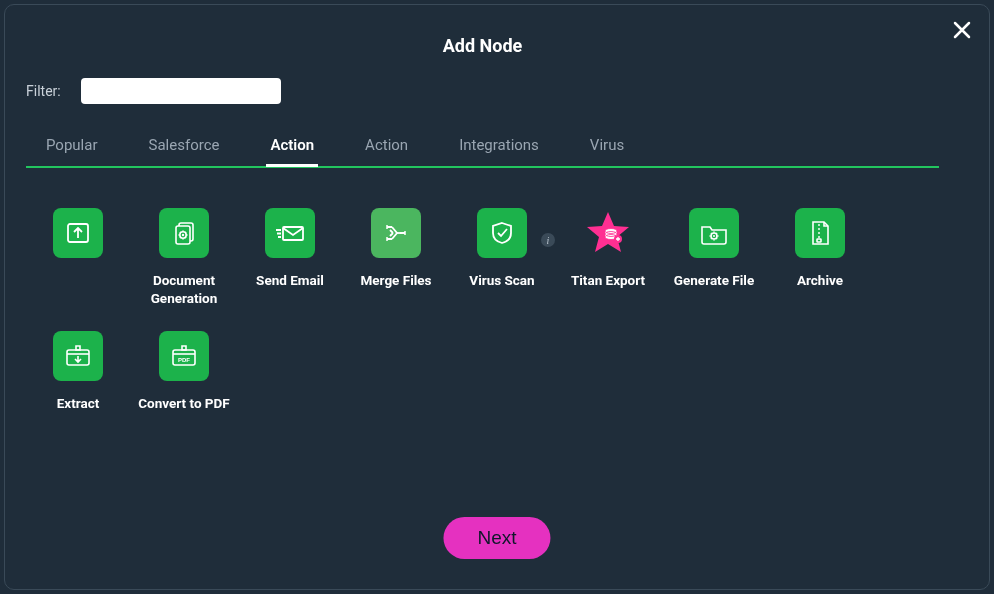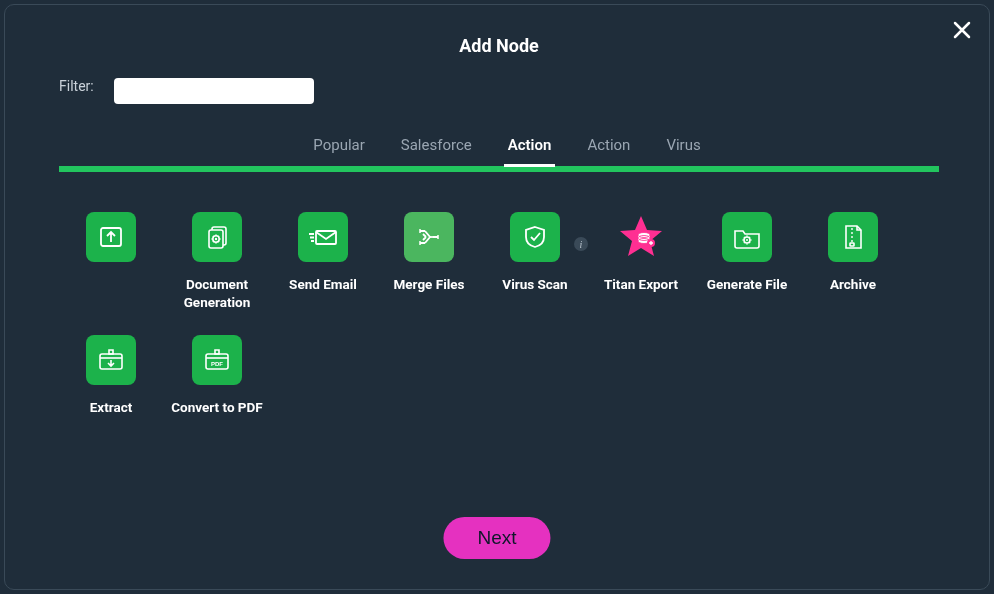--- a/index.html
+++ b/index.html
@@ -11,62 +11,61 @@
     overflow: hidden;
     color: #fff;
     position: relative;
   }
   .modal {
     position: absolute;
     inset: 4px;
     background: #1f2d3a;
     border-radius: 10px;
     border: 1px solid #3a4a58;
-    padding: 24px 50px 30px 54px;
+    padding: 24px 50px 30px 21px;
   }
   .close-btn {
     position: absolute;
     top: 16px;
     right: 18px;
     cursor: pointer;
     color: #fff;
     font-size: 24px;
   }
   .title {
     text-align: center;
     font-size: 18px;
     font-weight: 700;
     margin-bottom: 22px;
     margin-top: 6px;
   }
   .filter-row {
     display: flex;
-    align-items: flex-start;
+    align-items: center;
     gap: 20px;
     margin-bottom: 26px;
   }
   .filter-label {
     font-size: 14px;
     color: #c9d1d9;
   }
   .filter-input {
     width: 200px;
     height: 26px;
     border-radius: 4px;
     border: none;
     background: #fff;
     padding: 2px 8px;
     font-size: 14px;
   }
   .tabs {
     display: flex;
-    gap: 28px;
-    border-bottom: 6px solid #22c55e;
+    gap: 43px;
+    border-bottom: 2px solid #22c55e;
     padding-left: 16px;
-    justify-content: center;
   }
   .tab {
     font-size: 15px;
     color: #9aa6b2;
     padding: 6px 4px 10px 4px;
     cursor: pointer;
     border-bottom: 3px solid transparent;
     margin-bottom: -1px;
   }
   .tab.active {
@@ -165,20 +164,21 @@
   <div class="filter-row">
     <span class="filter-label">Filter:</span>
     <input class="filter-input" type="text" value="" style="">
   </div>
 
   <div class="tabs">
     <div class="tab">Popular</div>
     <div class="tab">Salesforce</div>
     <div class="tab active">Action</div>
     <div class="tab">Action</div>
+    <div class="tab">Integrations</div>
     <div class="tab">Virus</div>
   </div>
 
   <div class="grid">
 
     <div class="node">
       <div class="node-icon-wrap">
         <div class="node-icon green">
           <svg width="30" height="30" viewBox="0 0 30 30" fill="none" stroke="#fff" stroke-width="1.8">
             <rect x="5" y="6" width="20" height="18" rx="2"></rect>

